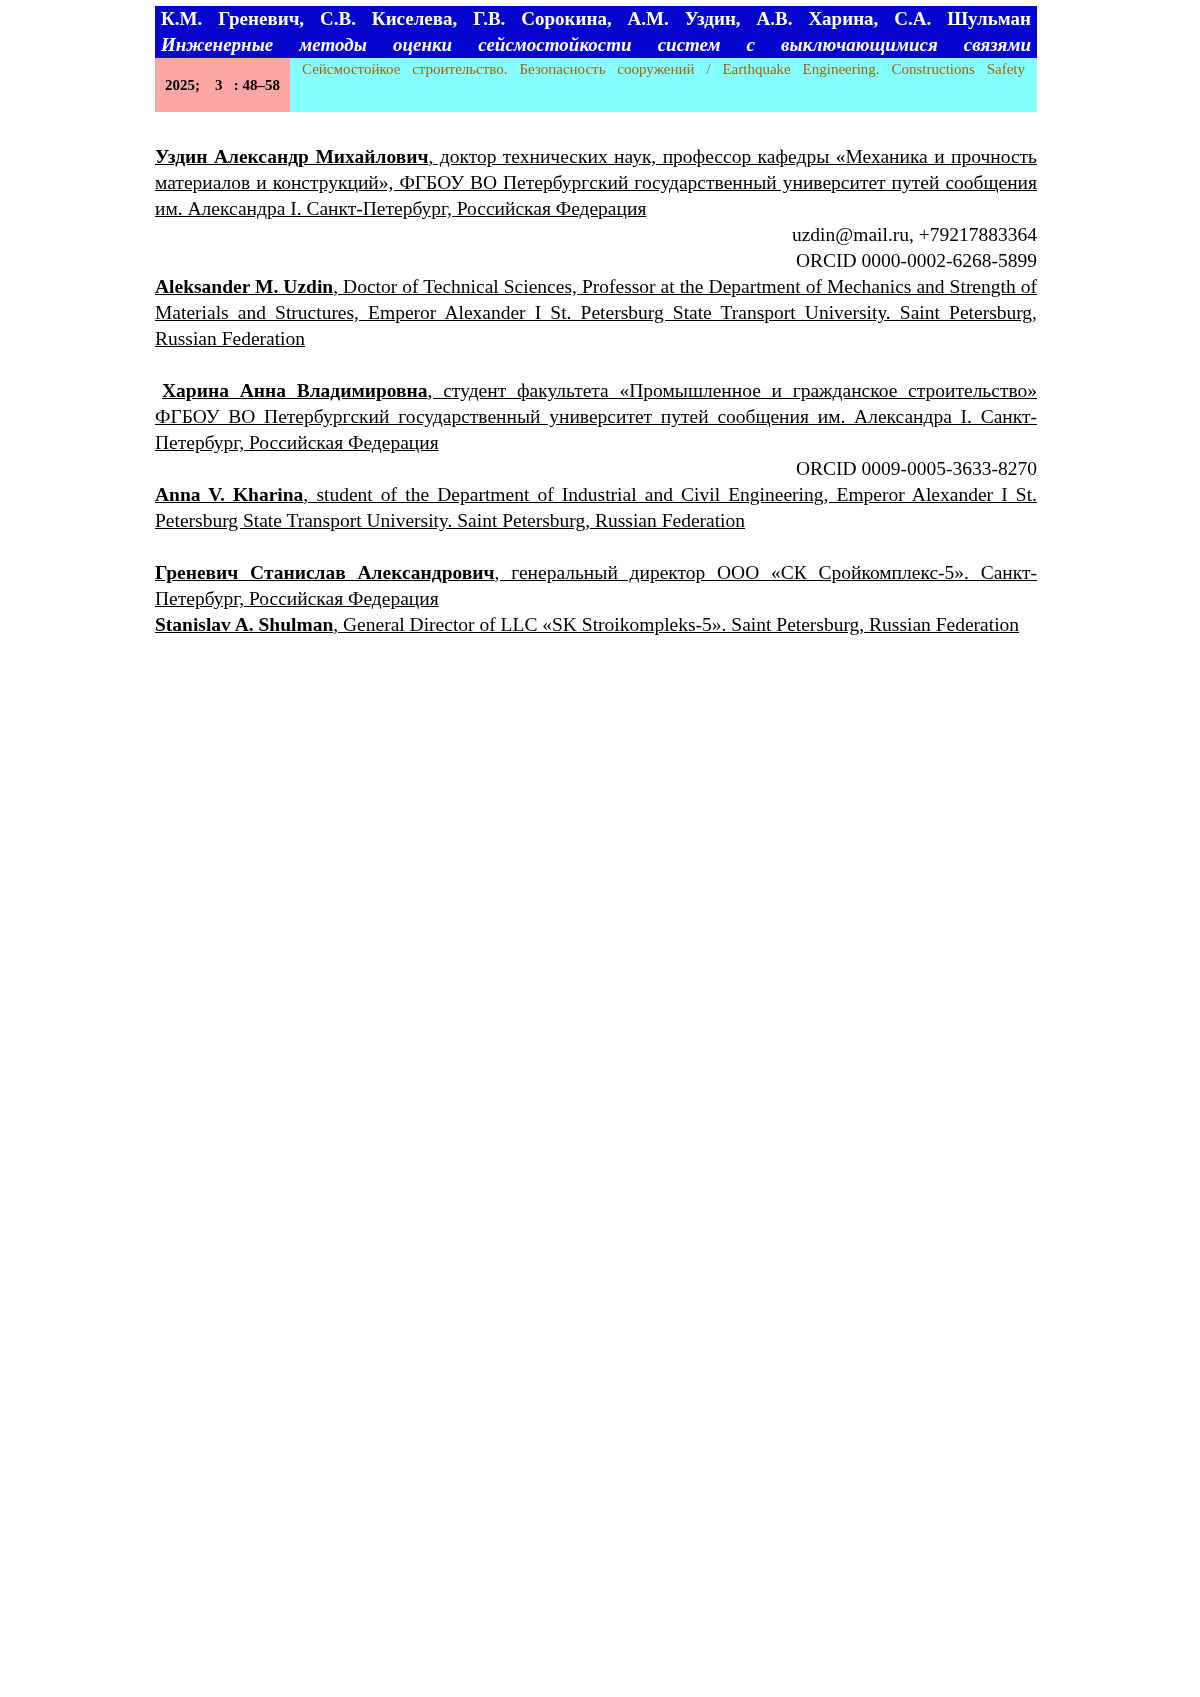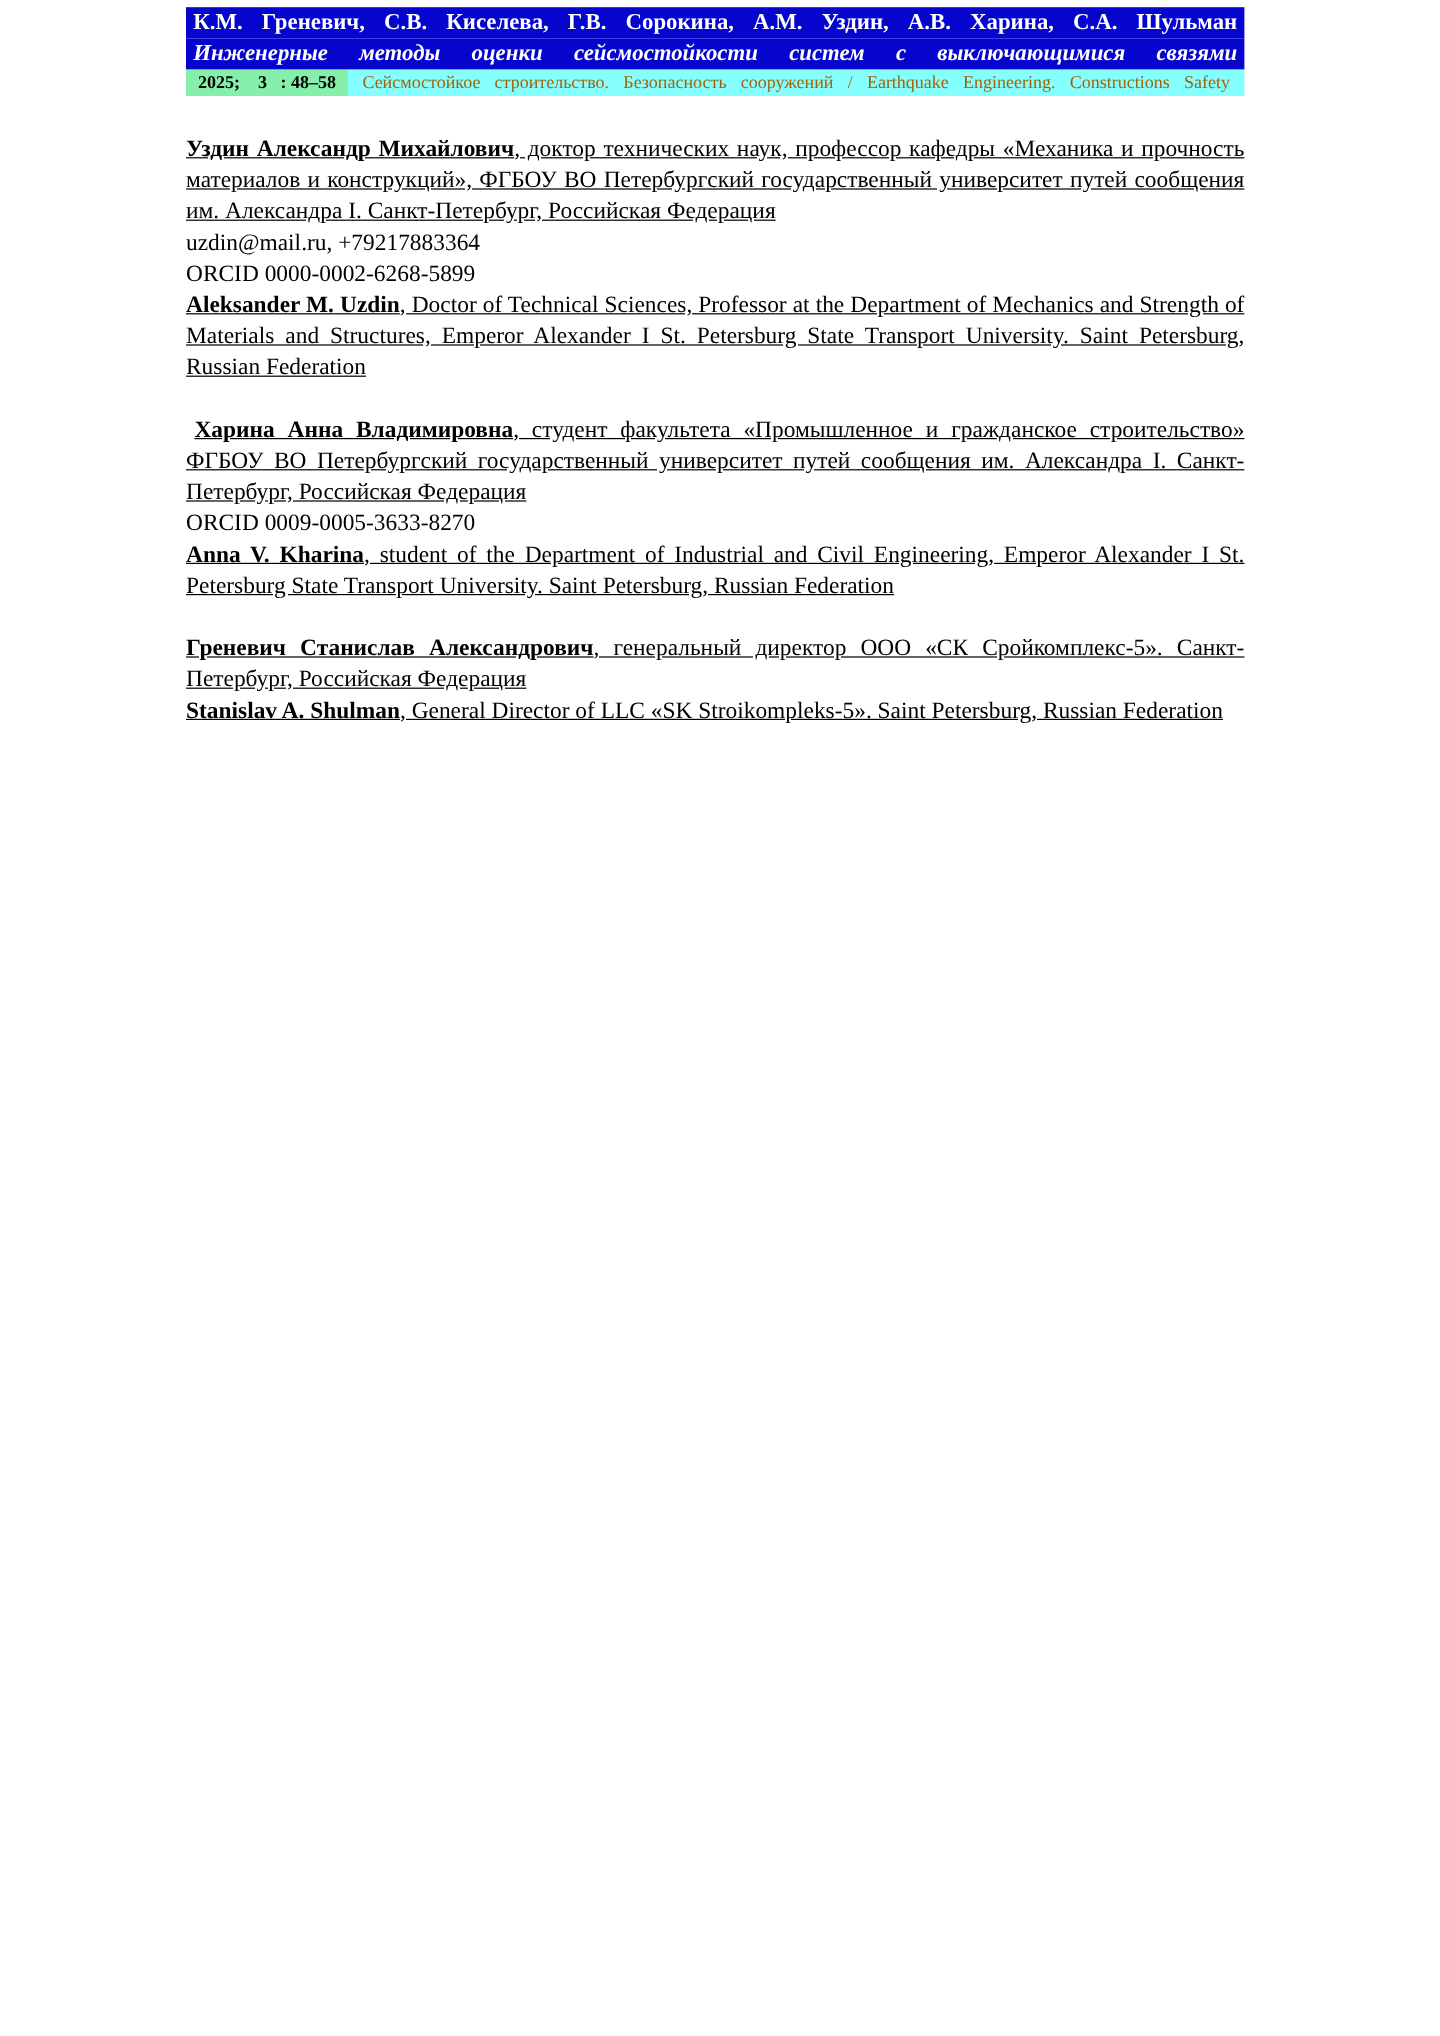--- a/index.html
+++ b/index.html
@@ -34,45 +34,45 @@
   }
   .bar.italic { font-style: italic; }
 
   .meta-row {
     display: flex;
     font-size: 15px;
     line-height: 22px;
     align-items: stretch;
   }
   .issue-box {
-    background: #86efac;
+    background: #fca5a5;
     color: #000000;
     font-weight: bold;
-    padding: 0 10px;
+    padding: 16px 10px;
     white-space: pre;
   }
   .journal-box {
     background: #85ffff;
     color: #a16207;
     flex: 1;
     padding: 0 12px;
     text-align: justify;
     text-align-last: justify;
   }
 
   
   .content {
     margin-top: 32px;
     font-size: 19.5px;
     line-height: 26px;
   }
   .author-block { margin-bottom: 26px; }
   .bio { text-align: justify; text-decoration: underline; }
   .bio.indent { text-indent: 7px; }
-  .line { text-align: left; }
+  .line { text-align: right; }
   b { font-weight: bold; }
 
   
   .page-number {
     position: absolute;
     bottom: 40px;
     left: 0;
     width: 100%;
     text-align: center;
     font-size: 17px;

